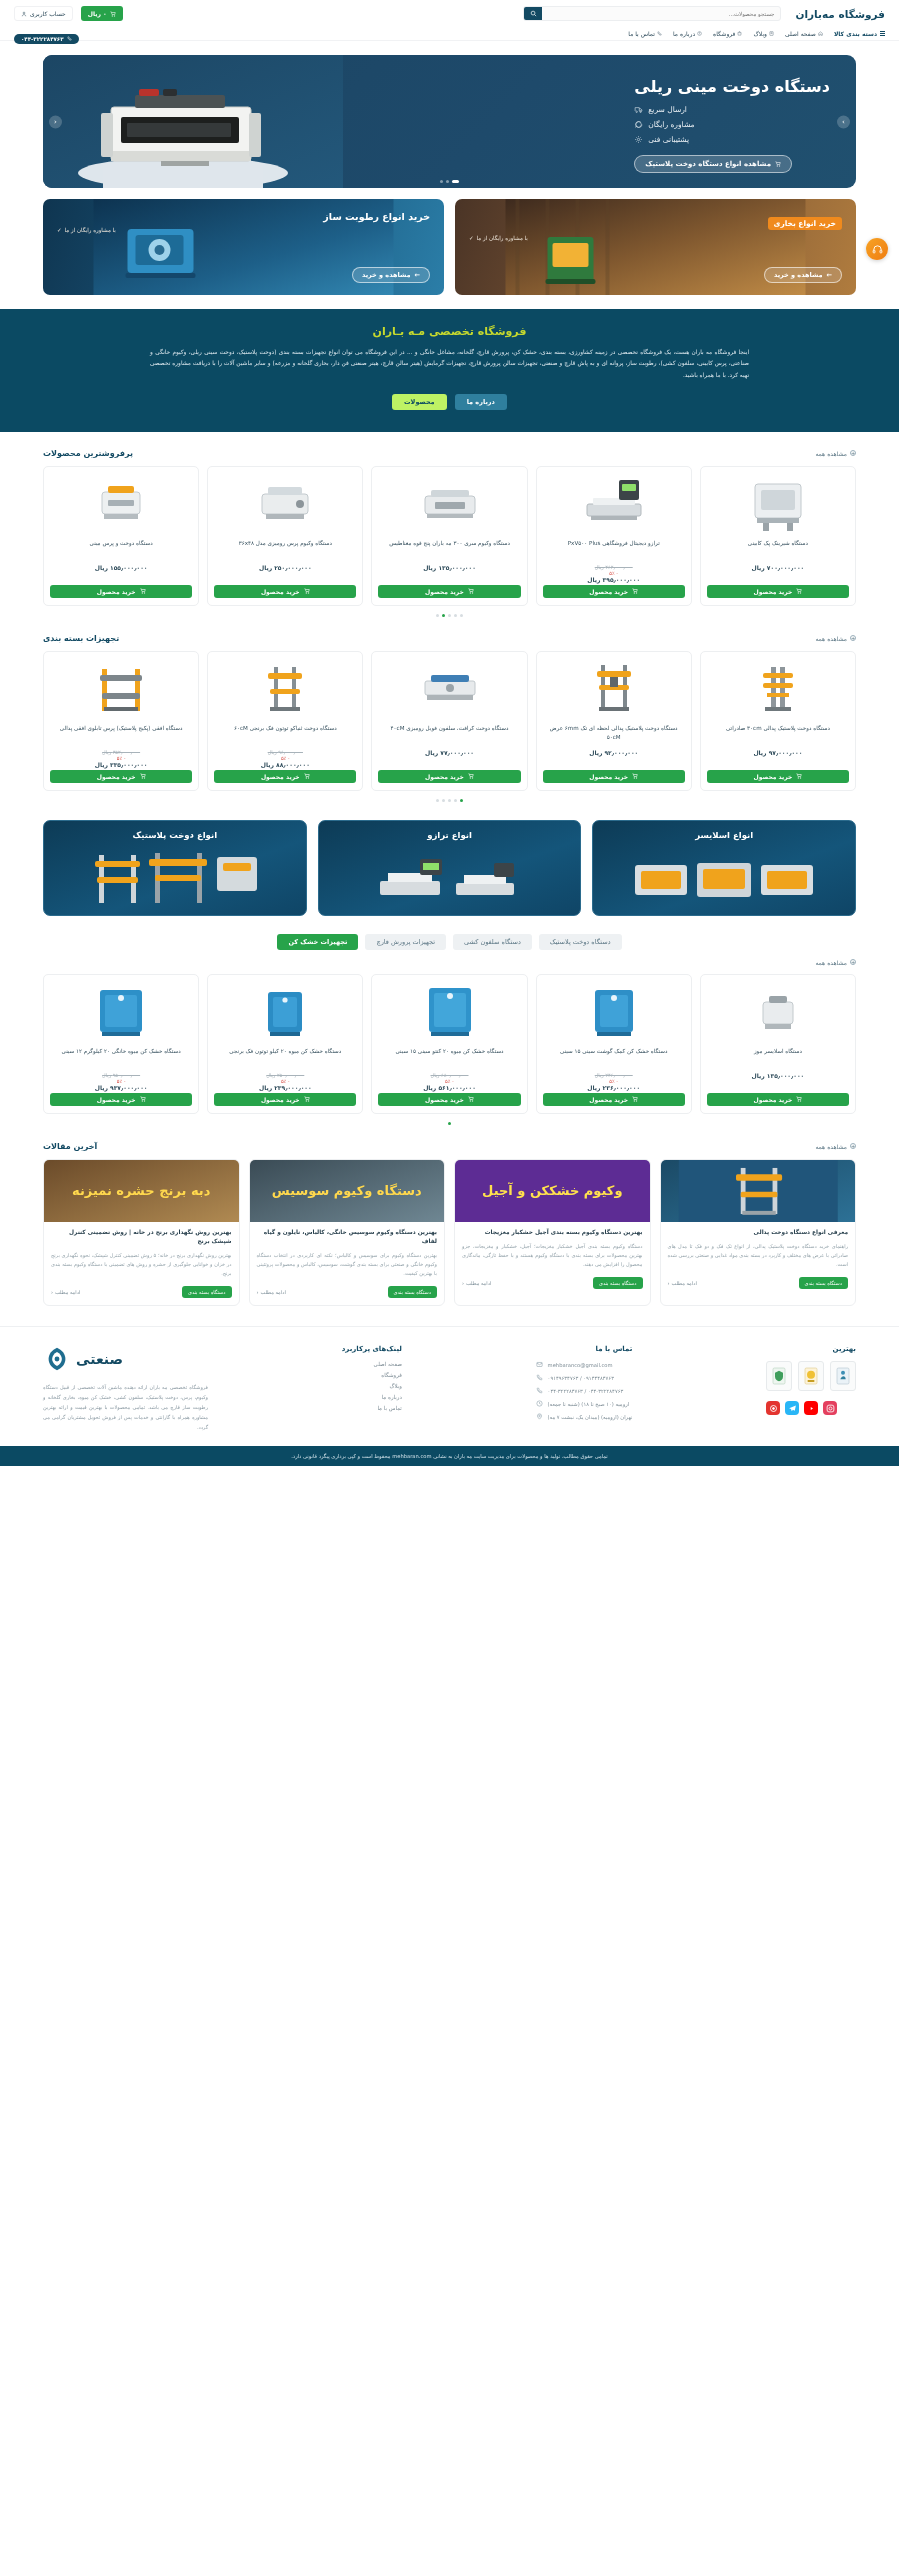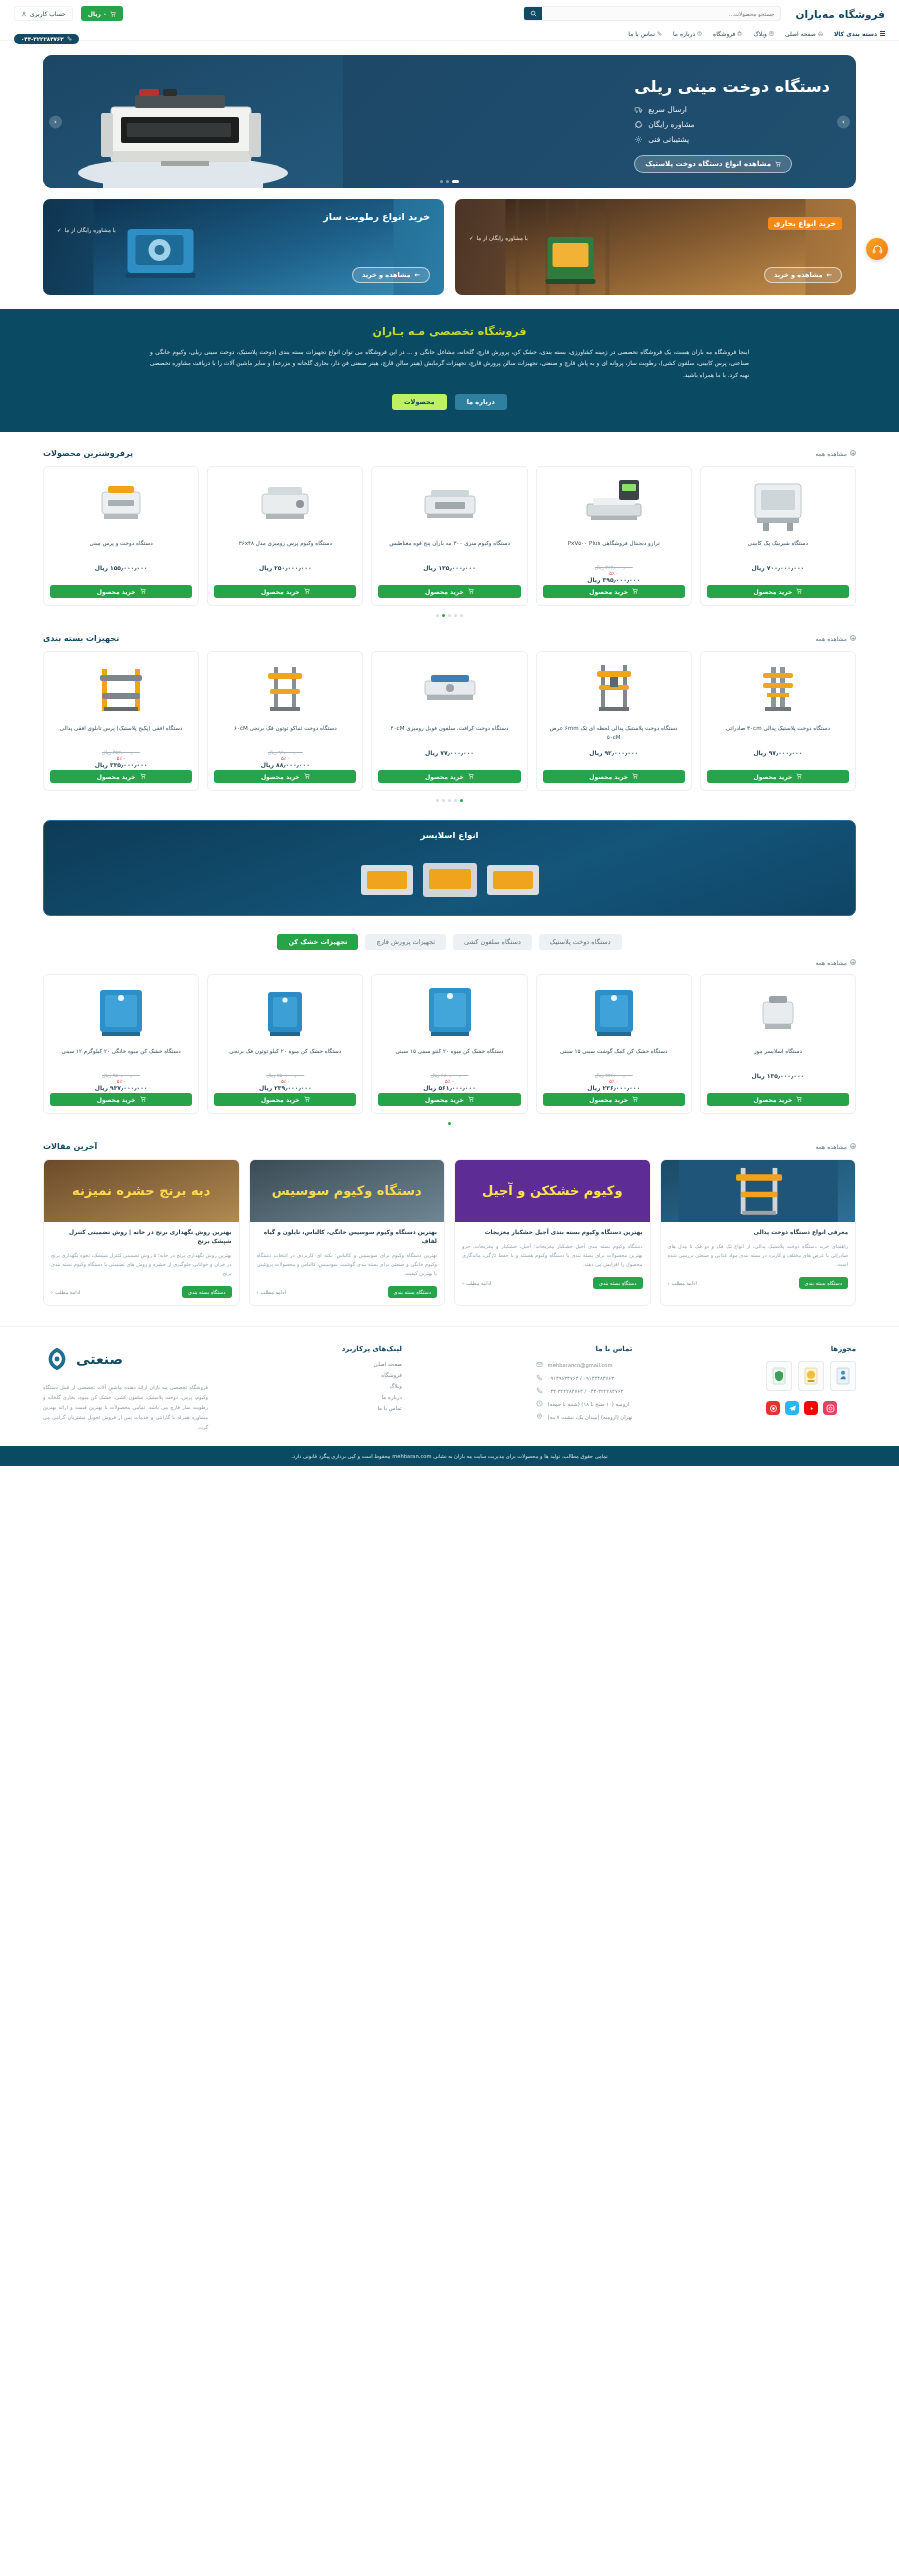--- a/index.html
+++ b/index.html
@@ -855,20 +855,47 @@
       <div class="tile-title">انواع اسلایسر</div>
       <svg width="190" height="62" viewBox="0 0 190 62">
         <rect x="6" y="18" width="52" height="30" rx="3" fill="#d9dee1"></rect>
           <rect x="12" y="24" width="40" height="18" rx="2" fill="#f0a31c"></rect>
         <rect x="68" y="16" width="54" height="34" rx="3" fill="#cfd5d9"></rect>
           <rect x="74" y="22" width="42" height="20" rx="2" fill="#f0a31c"></rect>
         <rect x="132" y="18" width="52" height="30" rx="3" fill="#d9dee1"></rect>
           <rect x="138" y="24" width="40" height="18" rx="2" fill="#f0a31c"></rect>
       </svg>
     </div>
+    <div class="tile">
+      <div class="tile-title">انواع ترازو</div>
+      <svg width="170" height="58" viewBox="0 0 170 58">
+        <rect x="16" y="30" width="60" height="14" rx="2" fill="#d7dcdf"></rect>
+          <rect x="24" y="22" width="44" height="9" fill="#eef1f2"></rect>
+        <rect x="56" y="8" width="22" height="16" rx="2" fill="#3c4448"></rect>
+          <rect x="59" y="12" width="16" height="7" fill="#8fe06a"></rect>
+        <rect x="92" y="32" width="58" height="12" rx="2" fill="#d7dcdf"></rect>
+          <rect x="100" y="24" width="42" height="9" fill="#eef1f2"></rect>
+        <rect x="130" y="12" width="20" height="14" rx="2" fill="#3c4448"></rect>
+      </svg>
+    </div>
+    <div class="tile">
+      <div class="tile-title">انواع دوخت پلاستیک</div>
+      <svg width="180" height="62" viewBox="0 0 180 62">
+        <rect x="14" y="8" width="5" height="48" fill="#cfd5d9"></rect>
+          <rect x="46" y="8" width="5" height="48" fill="#cfd5d9"></rect>
+        <rect x="10" y="14" width="45" height="6" rx="2" fill="#f0a31c"></rect>
+          <rect x="12" y="30" width="41" height="6" rx="2" fill="#f0a31c"></rect>
+        <rect x="70" y="6" width="5" height="50" fill="#9aa3a8"></rect>
+          <rect x="112" y="6" width="5" height="50" fill="#9aa3a8"></rect>
+        <rect x="64" y="12" width="58" height="7" rx="2" fill="#f0a31c"></rect>
+          <rect x="70" y="28" width="46" height="6" rx="2" fill="#f0a31c"></rect>
+        <rect x="132" y="10" width="40" height="34" rx="3" fill="#d4dadd"></rect>
+          <rect x="138" y="16" width="28" height="8" rx="2" fill="#f0a31c"></rect>
+      </svg>
+    </div>
   </div>
 
   <div class="tabs">
     <div class="tab">دستگاه دوخت پلاستیک</div>
     <div class="tab">دستگاه سلفون کشی</div>
     <div class="tab">تجهیزات پرورش قارچ</div>
     <div class="tab on">تجهیزات خشک کن</div>
   </div>
   <div class="sec-head" style="margin-top:9px">
     <div class="sec-more">
@@ -1079,21 +1106,21 @@
             <span>‹</span>
           </div>
         </div>
       </div>
     </div>
   </div>
 </div>
 
 <div class="footer">
   <div class="fcol">
-    <div class="fhead">مجوزها</div>
+    <div class="fhead">بهترین</div>
     <div class="fbadges">
       <div class="fbadge">
         <svg viewBox="0 0 24 30" width="16" height="20">
             <rect x="3" y="3" width="18" height="24" rx="2" fill="#eaf2f7" stroke="#b9c9d3"></rect>
             <path d="M8 20c2-6 8-6 8 0" fill="#2f7f9e"></path>
             <circle cx="12" cy="10" r="3" fill="#3c8fb5"></circle>
           </svg>
       </div>
       <div class="fbadge">
         <svg viewBox="0 0 24 30" width="16" height="20">

